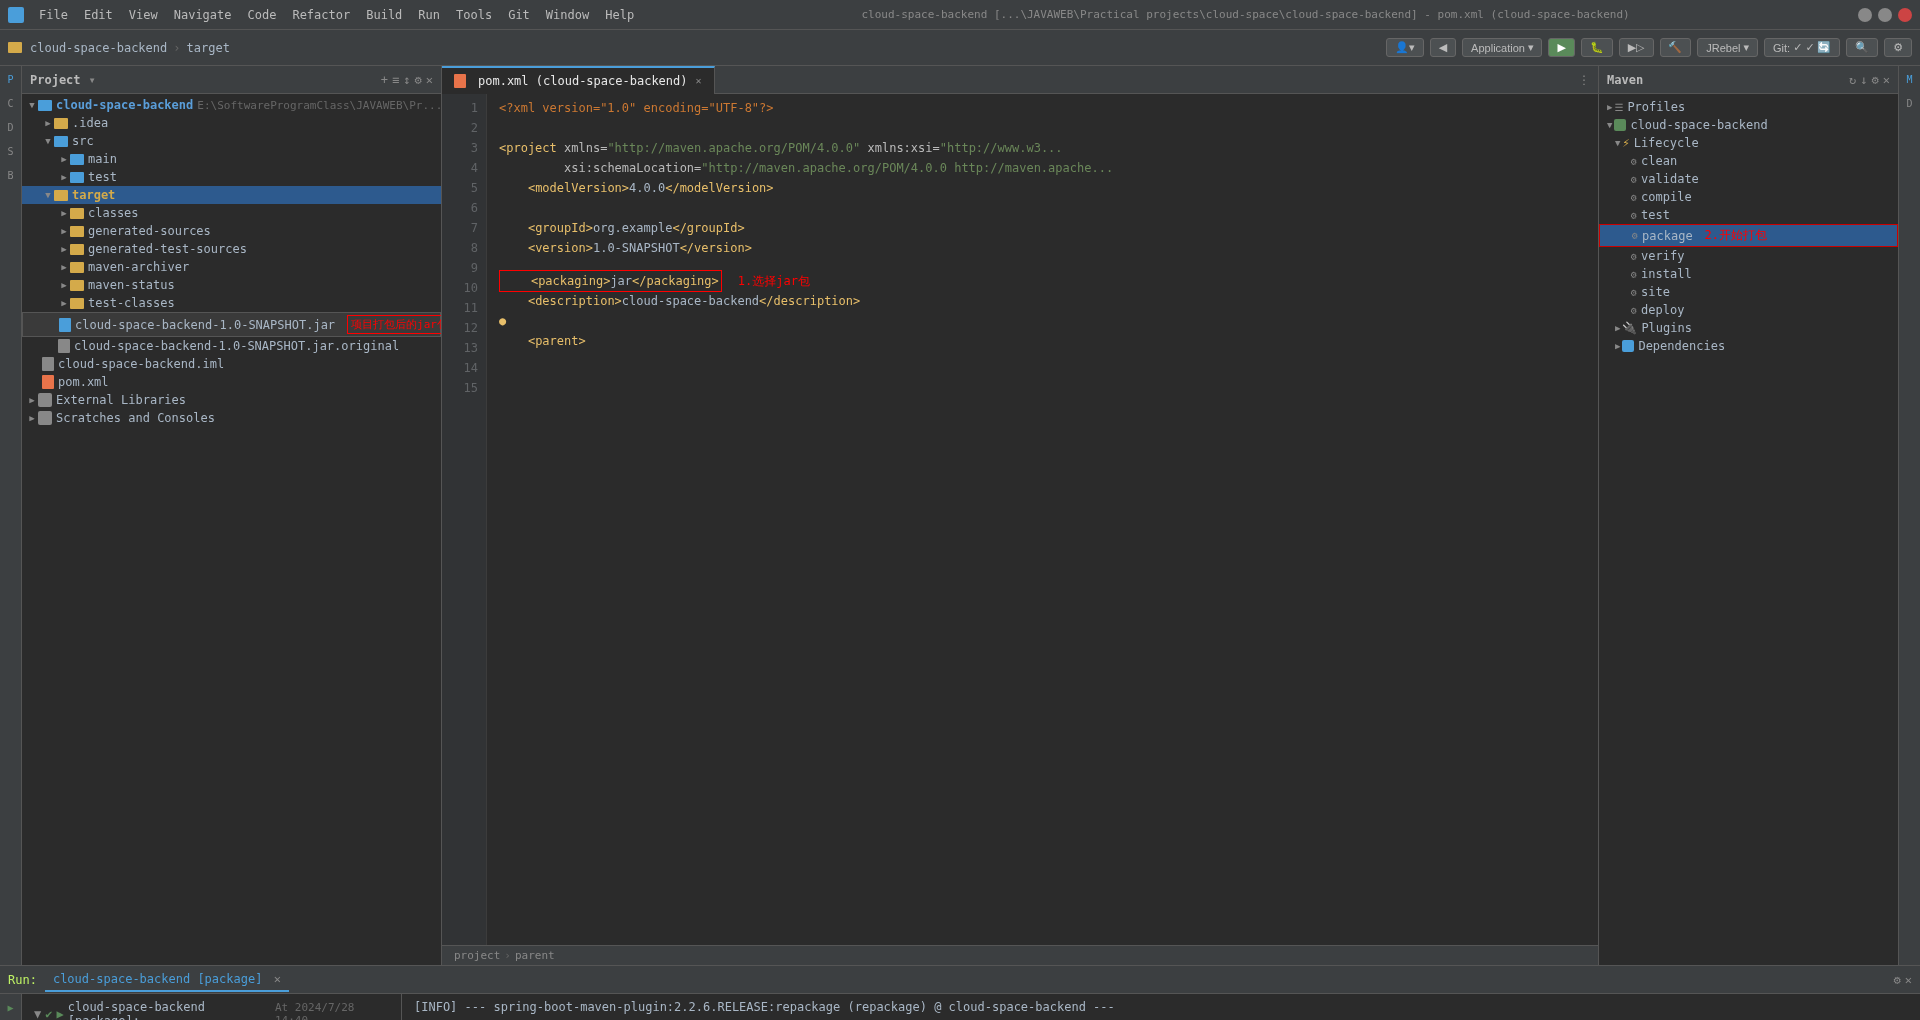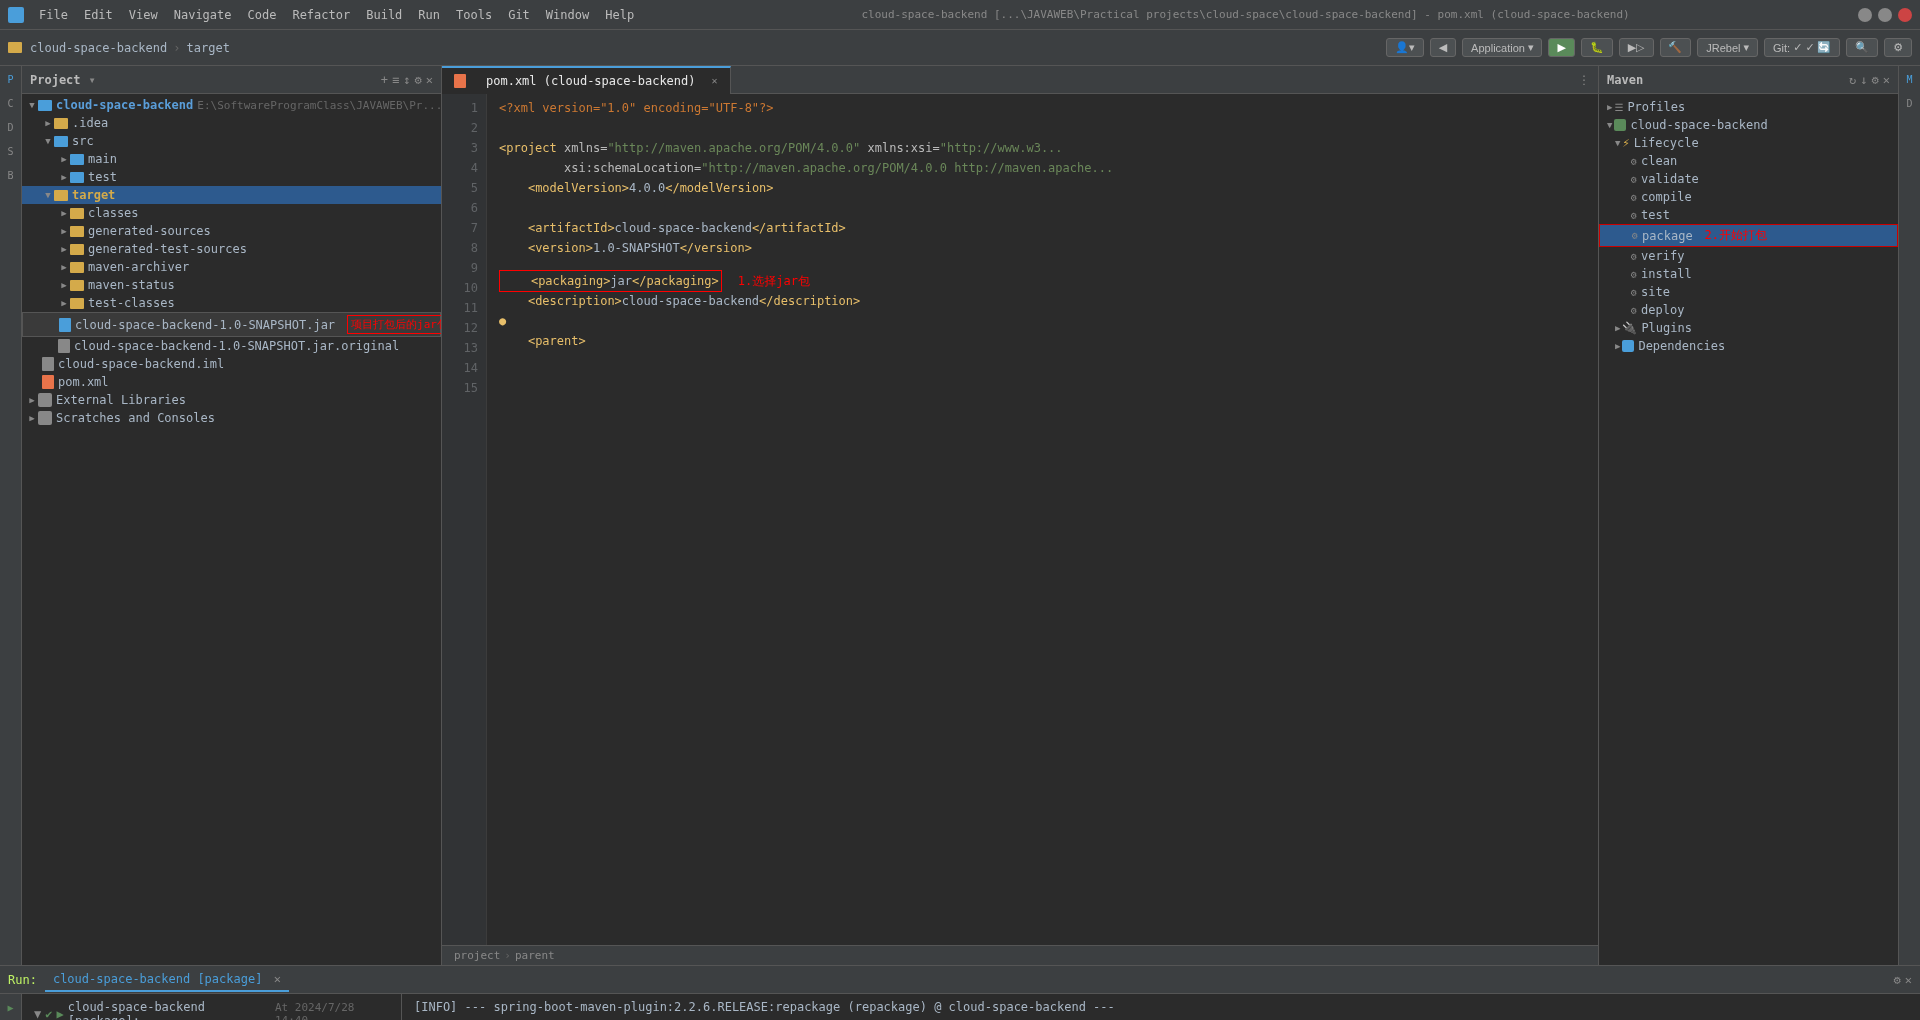--- a/index.html
+++ b/index.html
@@ -207,21 +207,21 @@
       height: 28px;
     }
     .editor-tab {
       padding: 4px 12px;
       color: #bbb;
       cursor: pointer;
       border-right: 1px solid #555;
       font-size: 12px;
       display: flex;
       align-items: center;
-      gap: 16px;
+      gap: 8px;
       height: 28px;
     }
     .editor-tab.active {
       background: #2b2b2b;
       color: #e8e8e8;
       border-top: 2px solid #4a9eda;
     }
     .tab-close { color: #888; font-size: 10px; cursor: pointer; }
     .editor-tab-more { margin-left: auto; padding: 0 8px; color: #888; cursor: pointer; }
 
@@ -608,21 +608,21 @@
           <div>14</div>
           <div>15</div>
       </div>
       <div id="code-content">
         <div class="code-line"><span class="xml-decl">&lt;?xml version="1.0" encoding="UTF-8"?&gt;</span></div>
         <div class="code-line"></div>
         <div class="code-line"><span class="xml-tag">&lt;project</span> <span class="xml-attr">xmlns=</span><span class="xml-value">"http://maven.apache.org/POM/4.0.0"</span> <span class="xml-attr">xmlns:xsi=</span><span class="xml-value">"http://www.w3...</span></div>
         <div class="code-line">         <span class="xml-attr">xsi:schemaLocation=</span><span class="xml-value">"http://maven.apache.org/POM/4.0.0 http://maven.apache...</span></div>
         <div class="code-line">    <span class="xml-tag">&lt;modelVersion&gt;</span><span class="xml-text">4.0.0</span><span class="xml-tag">&lt;/modelVersion&gt;</span></div>
         <div class="code-line"></div>
-        <div class="code-line">    <span class="xml-tag">&lt;artifactId&gt;</span><span class="xml-text">cloud-space-backend</span><span class="xml-tag">&lt;/artifactId&gt;</span></div>
+        <div class="code-line">    <span class="xml-tag">&lt;groupId&gt;</span><span class="xml-text">org.example</span><span class="xml-tag">&lt;/groupId&gt;</span></div>
         <div class="code-line">    <span class="xml-tag">&lt;version&gt;</span><span class="xml-text">1.0-SNAPSHOT</span><span class="xml-tag">&lt;/version&gt;</span></div>
         <div class="code-line" style="display:flex;align-items:center;margin-top:13px;">
           <span style="border:1.5px solid red;padding:0 2px;display:inline;">    <span class="xml-tag">&lt;packaging&gt;</span><span class="xml-text">jar</span><span class="xml-tag">&lt;/packaging&gt;</span></span>
           <span style="color:red;font-size:12px;margin-left:16px;">1.选择jar包</span>
         </div>
         <div class="code-line">    <span class="xml-tag">&lt;description&gt;</span><span class="xml-text">cloud-space-backend</span><span class="xml-tag">&lt;/description&gt;</span></div>
         <div class="code-line"><span style="color:#e8bf6a;">●</span></div>
         <div class="code-line">    <span class="xml-tag">&lt;parent&gt;</span></div>
       </div>
     </div>

